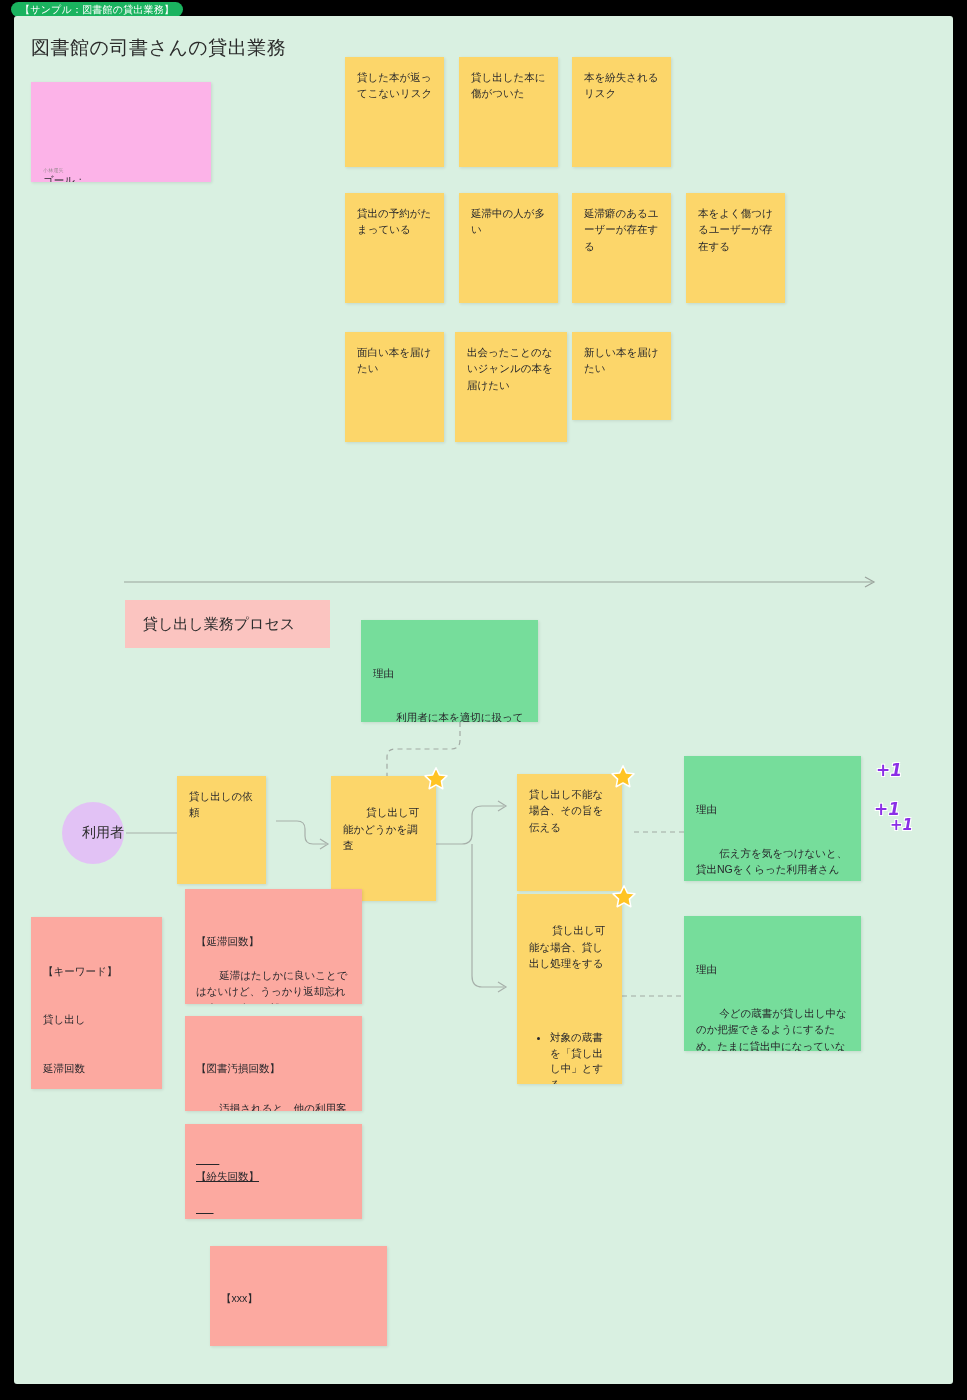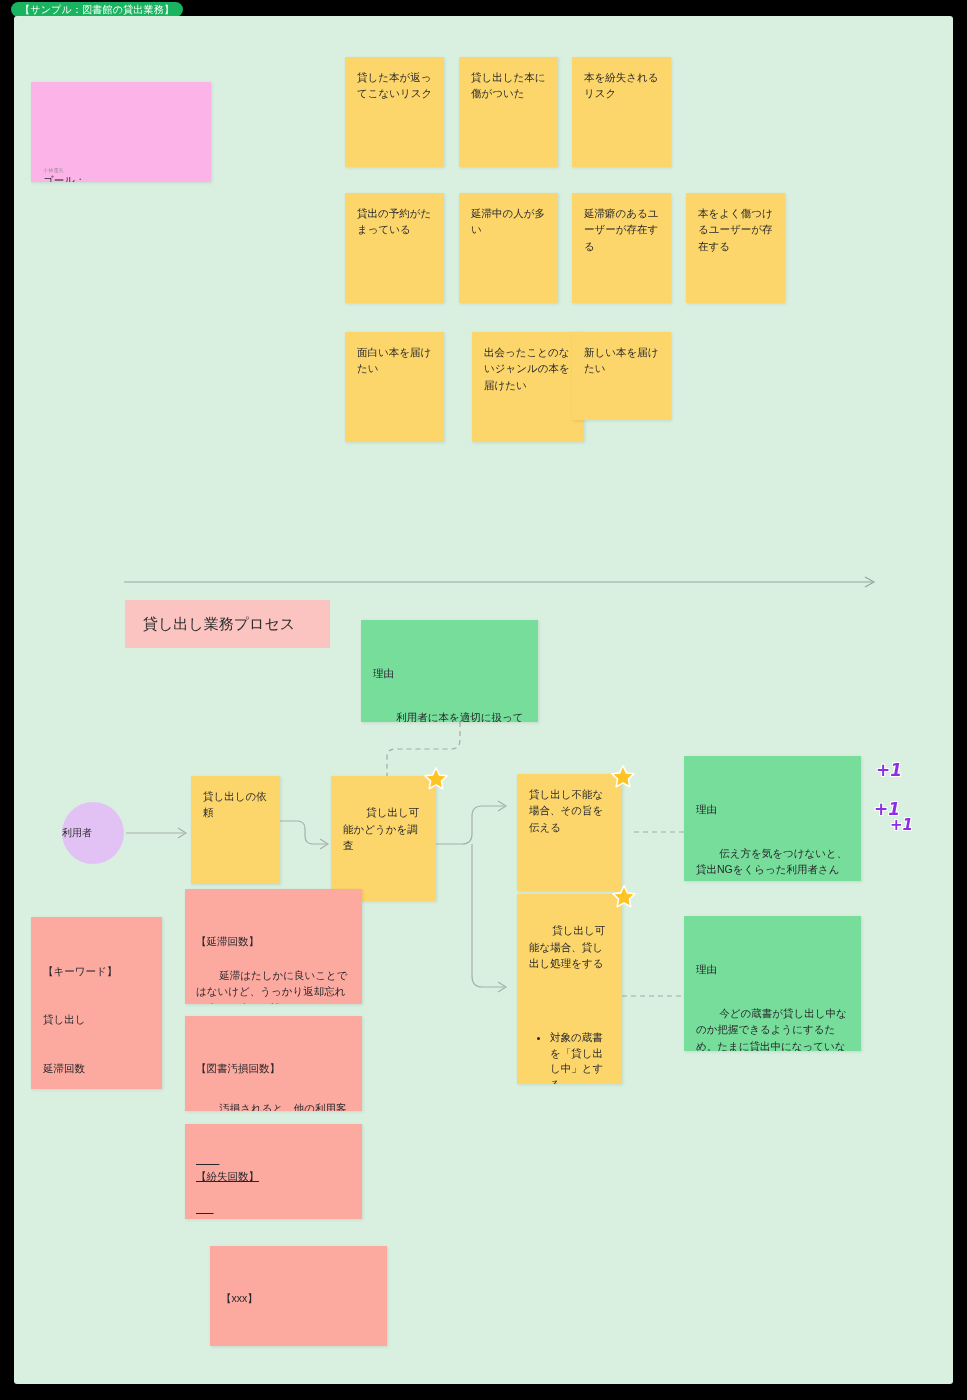--- a/index.html
+++ b/index.html
@@ -61,22 +61,22 @@
     background: #fbc4c0;
     display:flex; align-items:center; padding-left: 18px;
     font-size: 15px; color: #2d2d2d;
   }
   #timeline-arrow { position:absolute; left:110px; top:558px; width:760px; height:16px; }
 
   #actor {
     position:absolute; left:48px; top:786px;
     width:62px; height:62px; border-radius:50%;
     background:#e2c2f5;
-    display:flex; align-items:center; justify-content:flex-start;
-    font-size:10px; color:#2c2c2c;
+    display:flex; align-items:center; justify-content:flex-end;
+    font-size:14px; color:#2c2c2c;
   }
 
   .bullets { margin: 10px 0 0 13px; padding-left: 8px; }
   .bullets li { margin-bottom: 1px; line-height:1.5; }
 
   .star { position:absolute; width:26px; height:26px; pointer-events:none; }
 
   .plusone {
     position:absolute;
     color:#8b2fe6; font-weight:bold; font-style:italic;
@@ -90,20 +90,21 @@
 <body>
 
 <div id="root">
 
   <div id="tab-chip">
     <span>【サンプル：図書館の貸出業務】</span>
   </div>
 
   <div id="canvas">
 
+    <div id="board-title">図書館の司書さんの貸出業務</div>
 
     <div class="note pinkbright" style="left:17px; top:66px; width:180px; height:100px;">
       <div class="body" style="padding:13px 12px;margin-top:44px;">
         <span class="heading" style="margin-bottom:3px;">ゴール：</span>
         <span>滞りなく図書の貸出が出来ること</span>
       </div>
       <span class="sig">小林運矢</span>
     </div>
 
     <div class="note yellow" style="left:331px; top:41px; width:99px; height:110px;">
@@ -125,21 +126,21 @@
     <div class="note yellow" style="left:558px; top:177px; width:99px; height:110px;">
       <div class="body">延滞癖のあるユーザーが存在する</div>
     </div>
     <div class="note yellow" style="left:672px; top:177px; width:99px; height:110px;">
       <div class="body">本をよく傷つけるユーザーが存在する</div>
     </div>
 
     <div class="note yellow" style="left:331px; top:316px; width:99px; height:110px;">
       <div class="body">面白い本を届けたい</div>
     </div>
-    <div class="note yellow" style="left:458px; top:316px; width:112px; height:110px;">
+    <div class="note yellow" style="left:441px; top:316px; width:112px; height:110px;">
       <div class="body">出会ったことのないジャンルの本を届けたい</div>
     </div>
     <div class="note yellow" style="left:558px; top:316px; width:99px; height:88px;">
       <div class="body">新しい本を届けたい</div>
     </div>
 
     <svg id="timeline-arrow" viewBox="0 0 760 16">
       <line x1="0" y1="8" x2="748" y2="8" stroke="#9aa39c" stroke-width="1.2"></line>
       <polyline points="741,3 750,8 741,13" fill="none" stroke="#9aa39c" stroke-width="1.2"></polyline>
     </svg>
@@ -187,21 +188,21 @@
       <div class="body">
         <span class="heading">理由</span>
         <span>利用者に本を適切に扱ってもらわないと、図書の貸し出しが滞ってしまうため</span>
       </div>
     </div>
 
     <div id="actor">
       <span>利用者</span>
     </div>
 
-    <div class="note yellow" style="left:177px; top:760px; width:89px; height:108px;">
+    <div class="note yellow" style="left:163px; top:760px; width:89px; height:108px;">
       <div class="body">貸し出しの依頼</div>
     </div>
 
     <div class="note yellow" style="left:317px; top:760px; width:105px; height:125px;">
       <div class="body" style="padding-bottom:4px;">
         <span>貸し出し可能かどうかを調査</span>
         <ul class="bullets">
           
           
           

